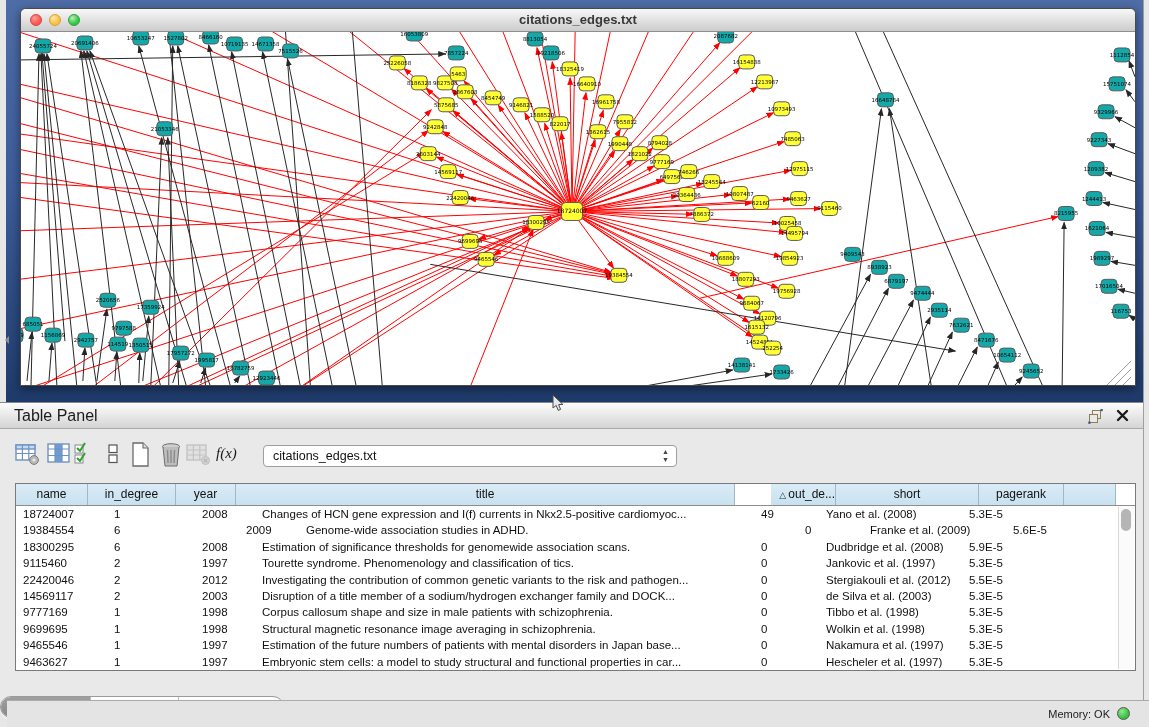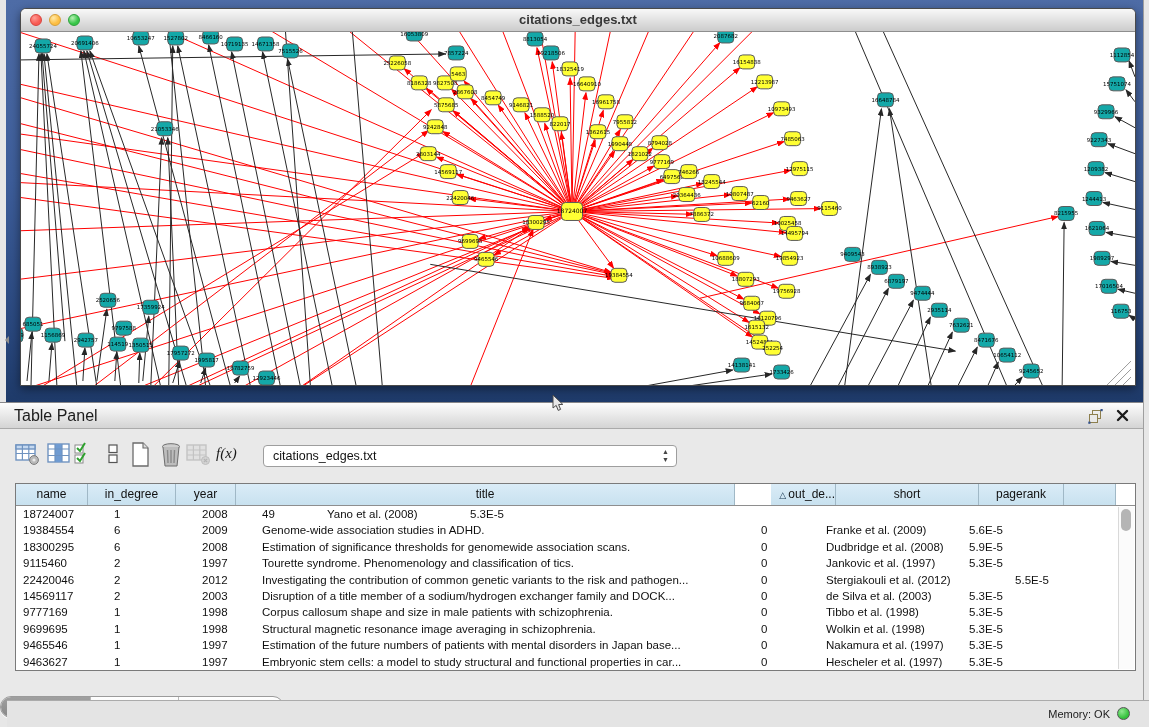--- a/index.html
+++ b/index.html
@@ -764,28 +764,29 @@
         <div class="th sorted" style="width: 65px; text-align: right; padding-left: 4px; margin-left: 36px;"><span class="tri">△</span>out_de...</div>
         <div class="th" style="width: 143px;">short</div>
         <div class="th" style="width: 85px;">pagerank</div>
         <div class="th" style="width: 52px;"></div>
       </div>
     <div id="rows">
         <div class="tr">
           <div class="td c0" style="width: 93px;">18724007</div>
           <div class="td c1" style="width: 88px;">1</div>
           <div class="td c2" style="width: 60px;">2008</div>
+          <div class="td c3" style="width: 499px;">Changes of HCN gene expression and I(f) currents in Nkx2.5-positive cardiomyoc...</div>
           <div class="td c4" style="width: 65px;">49</div>
           <div class="td c5" style="width: 143px;">Yano et al. (2008)</div>
           <div class="td c6" style="width: 85px;">5.3E-5</div>
         </div>
         <div class="tr">
           <div class="td c0" style="width: 93px;">19384554</div>
           <div class="td c1" style="width: 88px;">6</div>
-          <div class="td c2" style="width: 60px;">2009</div>
+          <div class="td c2" style="width: 60px; margin-left: 44px;">2009</div>
           <div class="td c3" style="width: 499px;">Genome-wide association studies in ADHD.</div>
           <div class="td c4" style="width: 65px;">0</div>
           <div class="td c5" style="width: 143px;">Franke et al. (2009)</div>
           <div class="td c6" style="width: 85px;">5.6E-5</div>
         </div>
         <div class="tr">
           <div class="td c0" style="width: 93px;">18300295</div>
           <div class="td c1" style="width: 88px;">6</div>
           <div class="td c2" style="width: 60px;">2008</div>
           <div class="td c3" style="width: 499px;">Estimation of significance thresholds for genomewide association scans.</div>
@@ -802,21 +803,21 @@
           <div class="td c5" style="width: 143px;">Jankovic et al. (1997)</div>
           <div class="td c6" style="width: 85px;">5.3E-5</div>
         </div>
         <div class="tr">
           <div class="td c0" style="width: 93px;">22420046</div>
           <div class="td c1" style="width: 88px;">2</div>
           <div class="td c2" style="width: 60px;">2012</div>
           <div class="td c3" style="width: 499px;">Investigating the contribution of common genetic variants to the risk and pathogen...</div>
           <div class="td c4" style="width: 65px;">0</div>
           <div class="td c5" style="width: 143px;">Stergiakouli et al. (2012)</div>
-          <div class="td c6" style="width: 85px; text-align: right;">5.5E-5</div>
+          <div class="td c6" style="width: 85px;">5.5E-5</div>
         </div>
         <div class="tr">
           <div class="td c0" style="width: 93px;">14569117</div>
           <div class="td c1" style="width: 88px;">2</div>
           <div class="td c2" style="width: 60px;">2003</div>
           <div class="td c3" style="width: 499px;">Disruption of a title member of a sodium/hydrogen exchanger family and DOCK...</div>
           <div class="td c4" style="width: 65px;">0</div>
           <div class="td c5" style="width: 143px;">de Silva et al. (2003)</div>
           <div class="td c6" style="width: 85px;">5.3E-5</div>
         </div>

